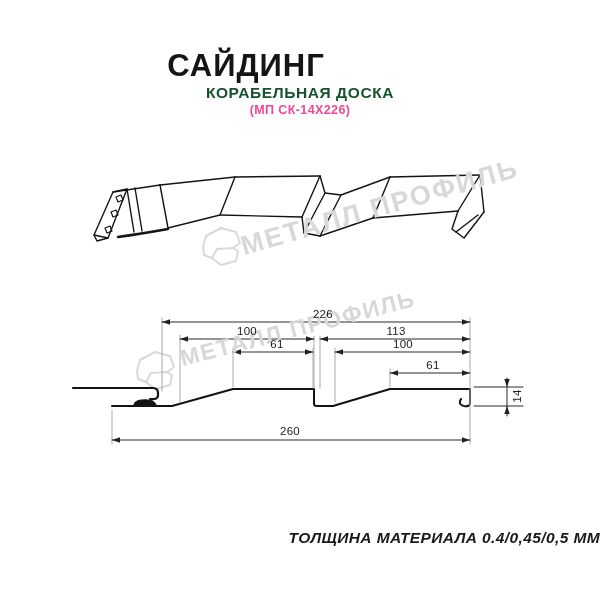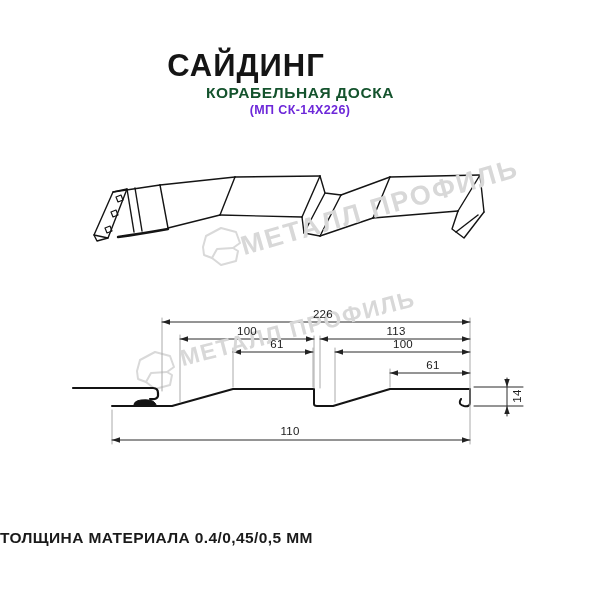--- a/index.html
+++ b/index.html
@@ -6,25 +6,25 @@
   body{width:600px;height:600px;background:#ffffff;font-family:"Liberation Sans", sans-serif;overflow:hidden;}
   .canvas{position:relative;width:600px;height:600px;background:#ffffff;}
   .artwork{position:absolute;left:0;top:0;width:600px;height:600px;}
 
   
   .title{position:absolute;left:0;top:48px;width:492px;text-align:center;
          font-size:31px;font-weight:800;letter-spacing:1px;color:#151515;}
   .subtitle{position:absolute;left:0;top:84px;width:600px;text-align:center;
          font-size:15.5px;font-weight:700;letter-spacing:.6px;color:#14532d;}
   .prodcode{position:absolute;left:0;top:103px;width:600px;text-align:center;
-         font-size:12.5px;font-weight:700;letter-spacing:.4px;color:#6d28d9;}
+         font-size:12.5px;font-weight:700;letter-spacing:.4px;color:#ec4899;}
 
   
-  .thickness{position:absolute;left:0;top:529px;width:600px;text-align:left;
-         font-size:15.5px;font-weight:600;letter-spacing:.4px;color:#1a1a1a;}
+  .thickness{position:absolute;left:0;top:529px;width:600px;text-align:right;
+         font-size:15.5px;font-weight:600;letter-spacing:.4px;color:#1a1a1a;font-style:italic;}
 
   
   .wm-text{position:absolute;white-space:nowrap;color:#d8d8d8;font-weight:700;
            transform-origin:left bottom;pointer-events:none;}
   .wm-upper{left:246px;top:231px;font-size:27px;letter-spacing:2px;transform:rotate(-16deg);}
   .wm-lower{left:184px;top:345px;font-size:23px;letter-spacing:1.5px;transform:rotate(-14.5deg);}
 
   
   .dim{position:absolute;width:44px;text-align:center;font-size:11.5px;
        letter-spacing:.3px;color:#1a1a1a;}
@@ -157,17 +157,17 @@
   <div class="title">САЙДИНГ</div>
   <div class="subtitle">КОРАБЕЛЬНАЯ ДОСКА</div>
   <div class="prodcode">(МП СК-14Х226)</div>
 
   <div class="dim dim-226">226</div>
   <div class="dim dim-100l">100</div>
   <div class="dim dim-113">113</div>
   <div class="dim dim-61l">61</div>
   <div class="dim dim-100r">100</div>
   <div class="dim dim-61r">61</div>
-  <div class="dim dim-260">110</div>
+  <div class="dim dim-260">260</div>
   <div class="dim dim-14">14</div>
 
   <div class="thickness">ТОЛЩИНА МАТЕРИАЛА 0.4/0,45/0,5 ММ</div>
 </div>
 
 </body></html>

